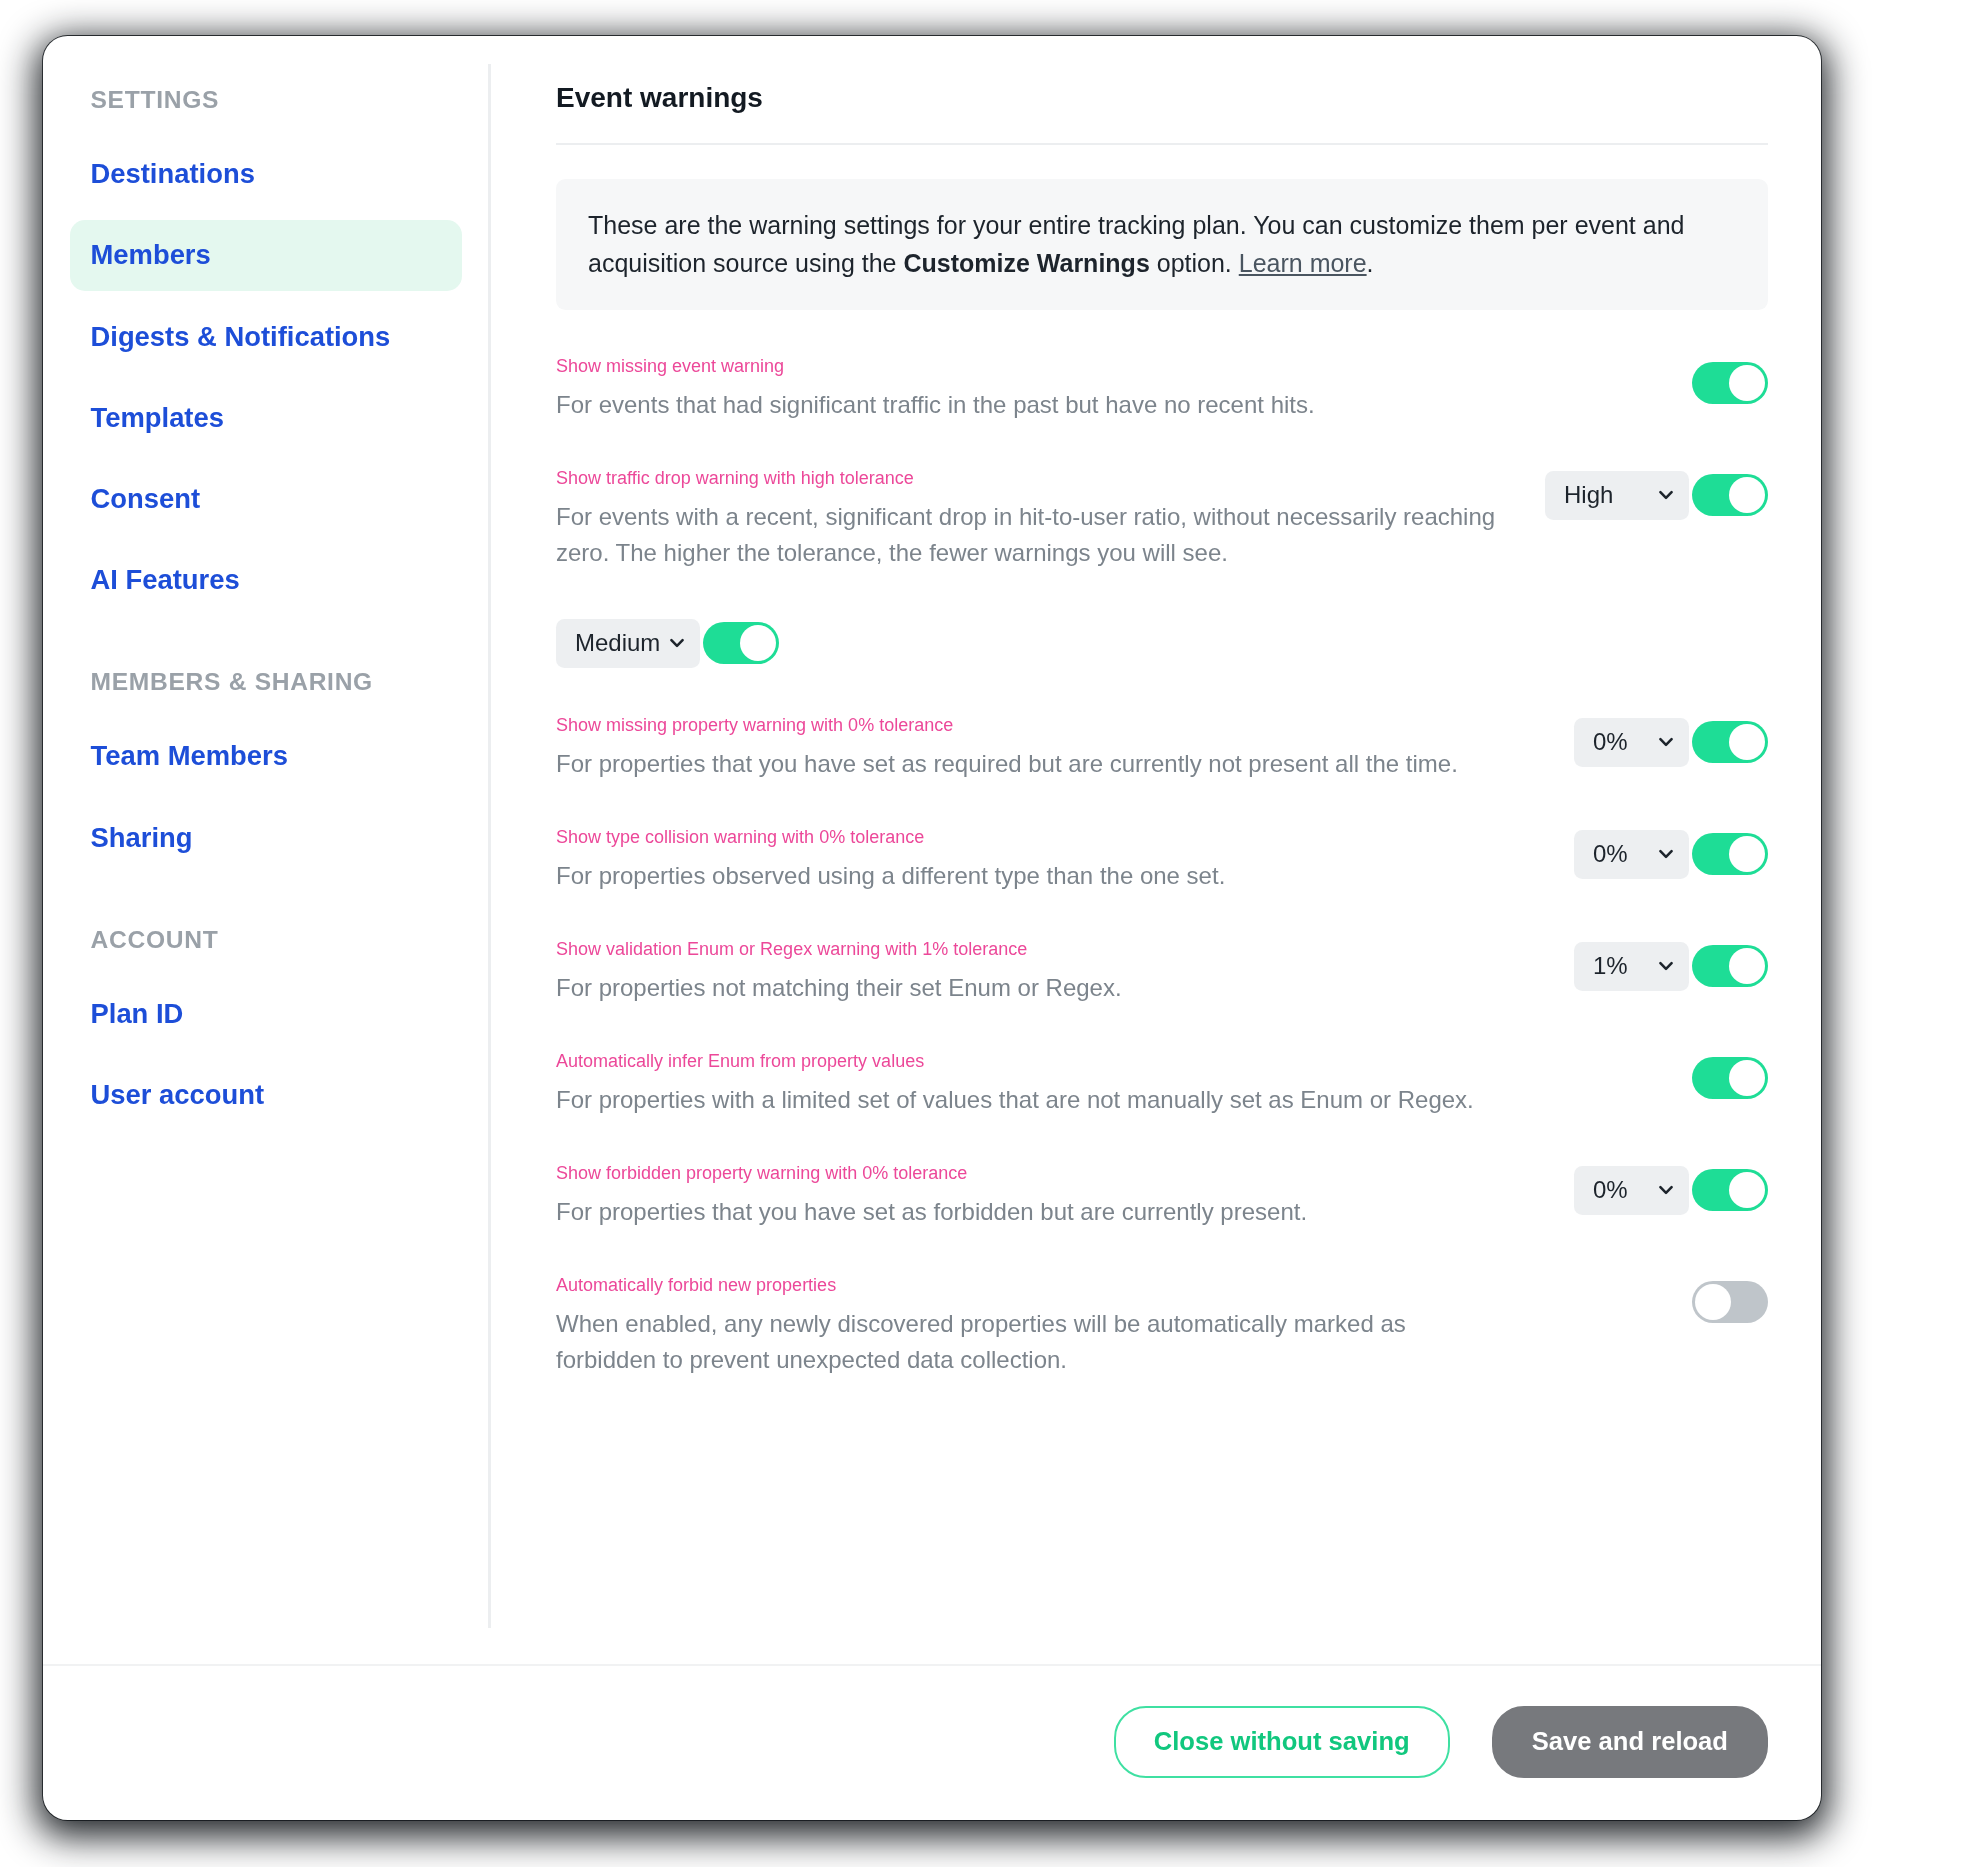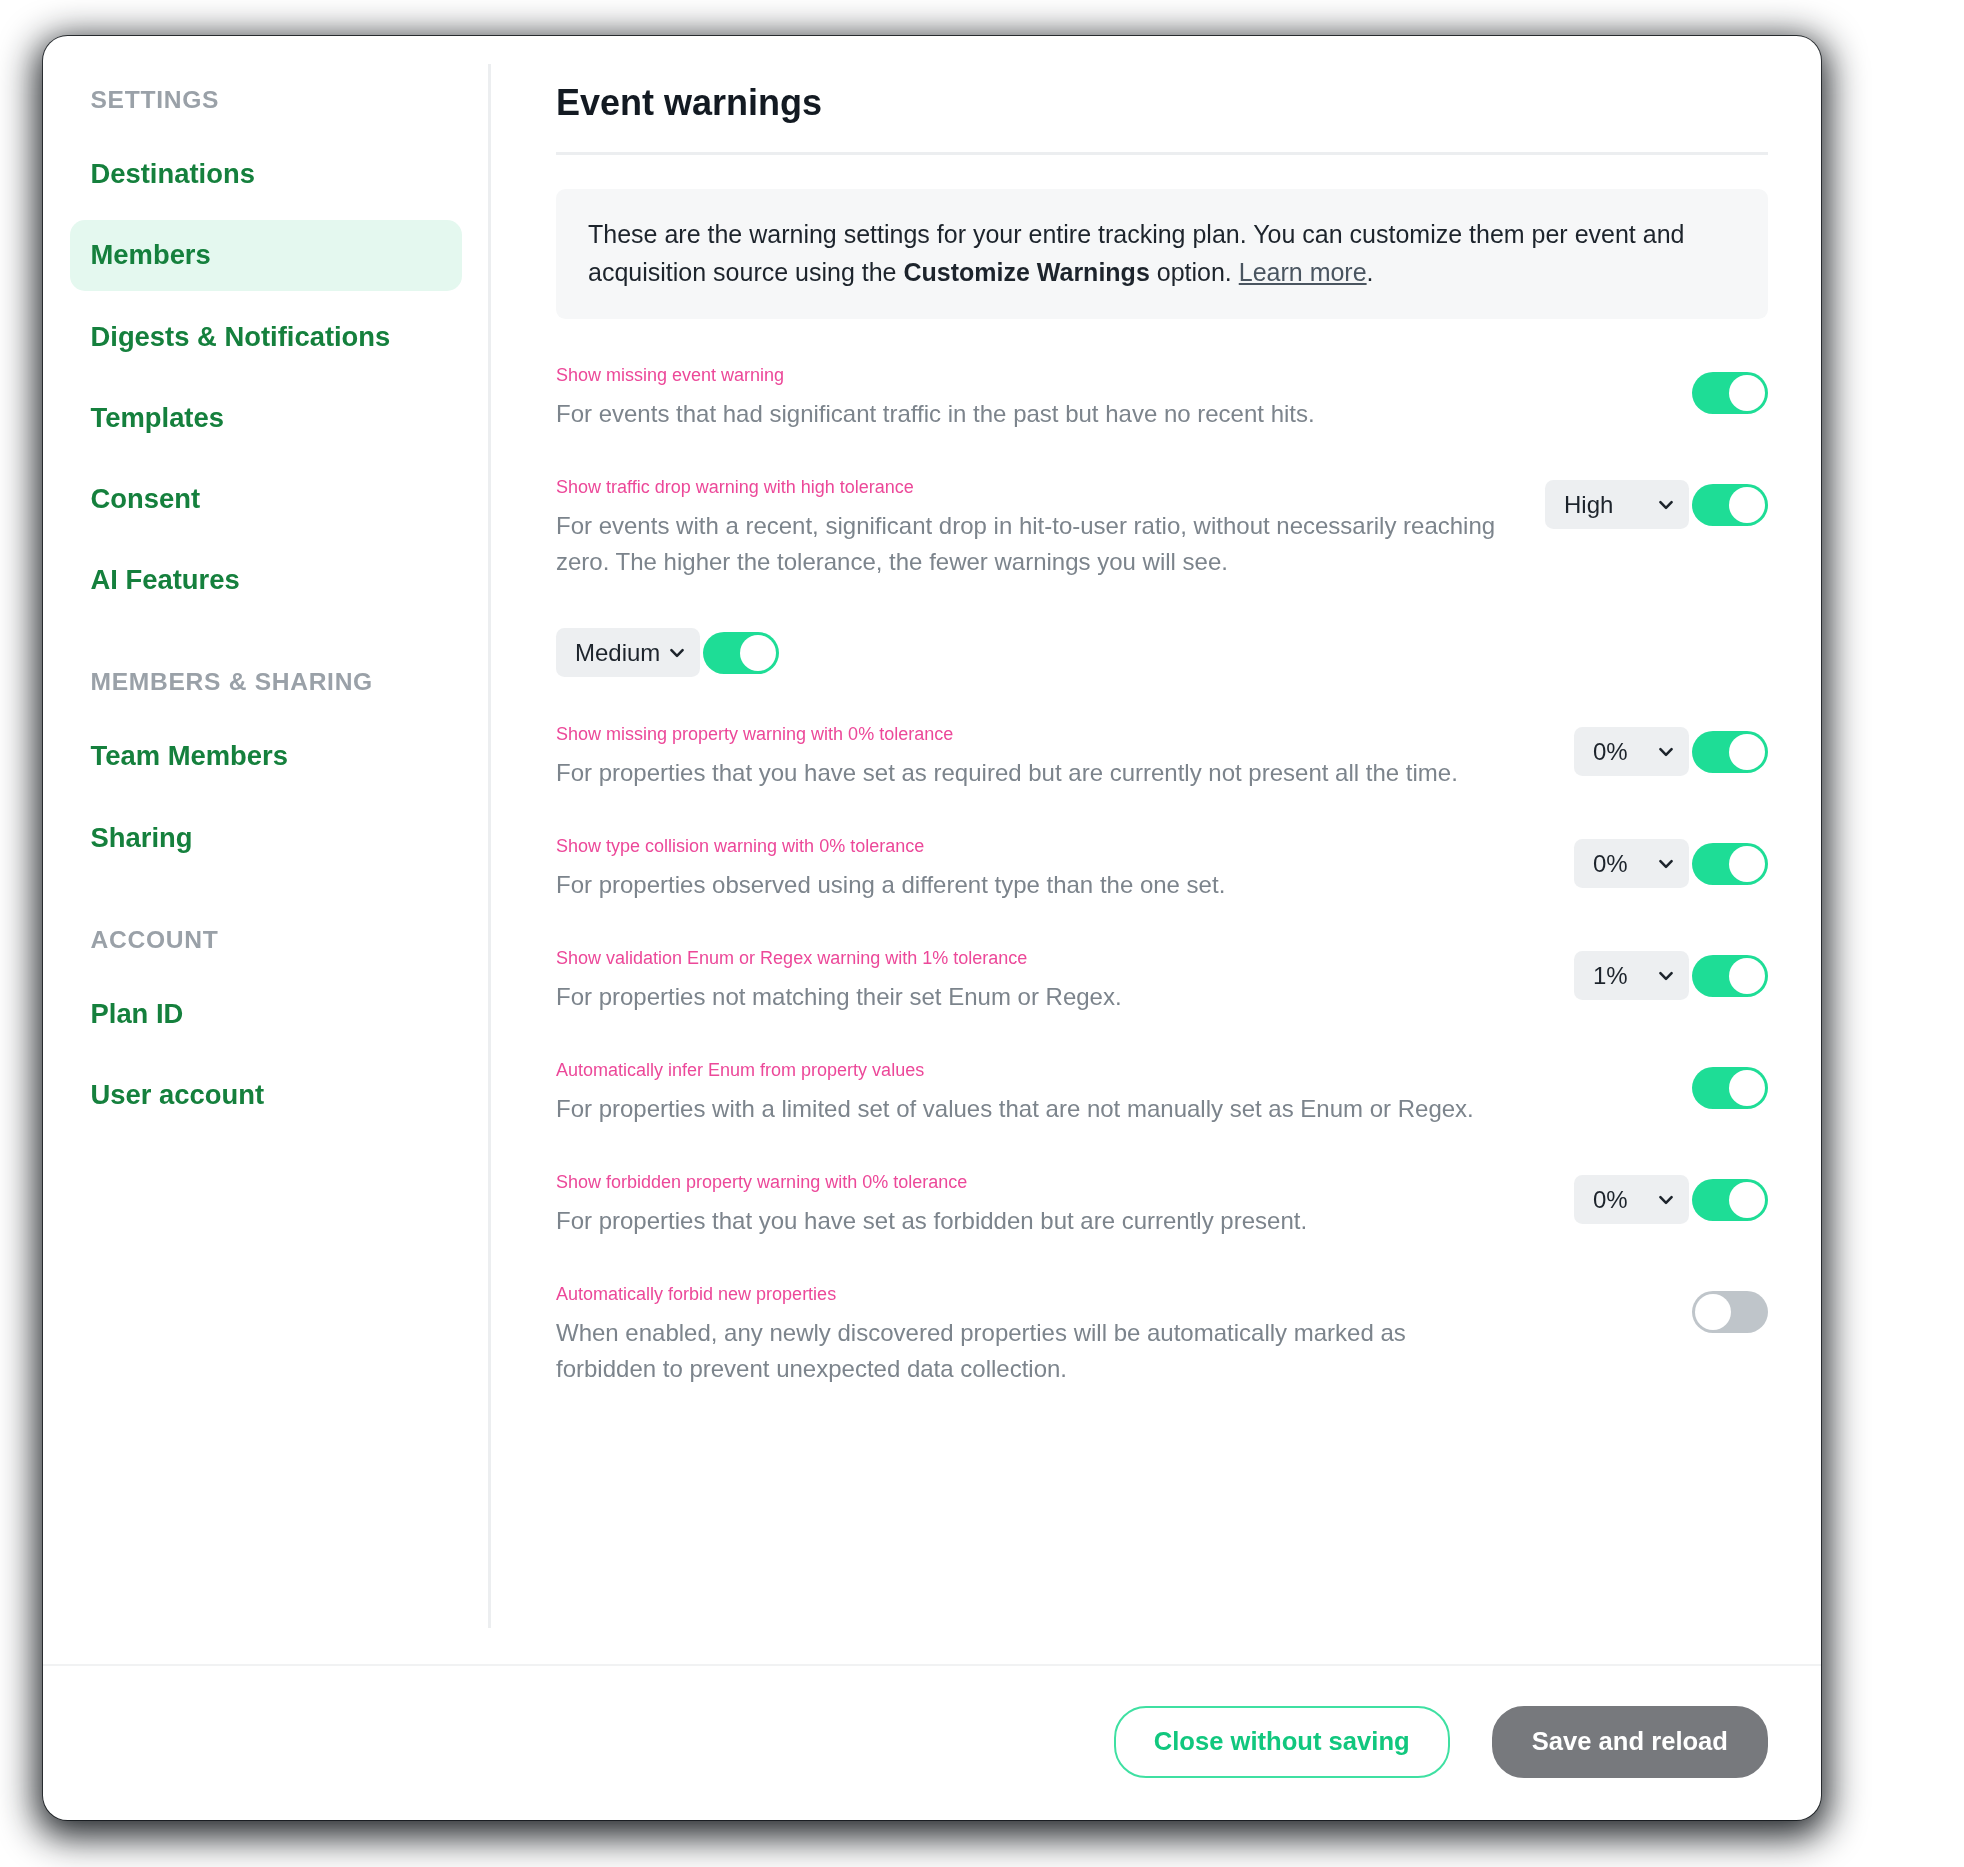--- a/index.html
+++ b/index.html
@@ -72,21 +72,21 @@
     padding: 0 21px;
     margin: 0 0 24.6px 0;
     line-height: 1.2;
   }
   .nav-heading.spaced {
     margin-top: 51px;
   }
   .nav-item {
     font-size: 27.4px;
     font-weight: 700;
-    color: #15803d;
+    color: #1d4ed8;
     padding: 19px 21px;
     border-radius: 15px;
     line-height: 1.2;
     margin-bottom: 10.4px;
     cursor: pointer;
     user-select: none;
   }
   .nav-item.active {
     background: #e4f8ef;
   }
@@ -94,21 +94,21 @@
   
   .main {
     flex: 1 1 auto;
     min-width: 0;
     padding: 45px 53px 0 68px;
     box-sizing: border-box;
     overflow: hidden;
   }
 
   .page-title {
-    font-size: 36px;
+    font-size: 28px;
     font-weight: 700;
     color: #131a22;
     margin: 0 0 28px 0;
     line-height: 1.2;
   }
   .title-rule {
     height: 2.8px;
     background: #eceef0;
     margin: 0 0 34px 0;
   }

